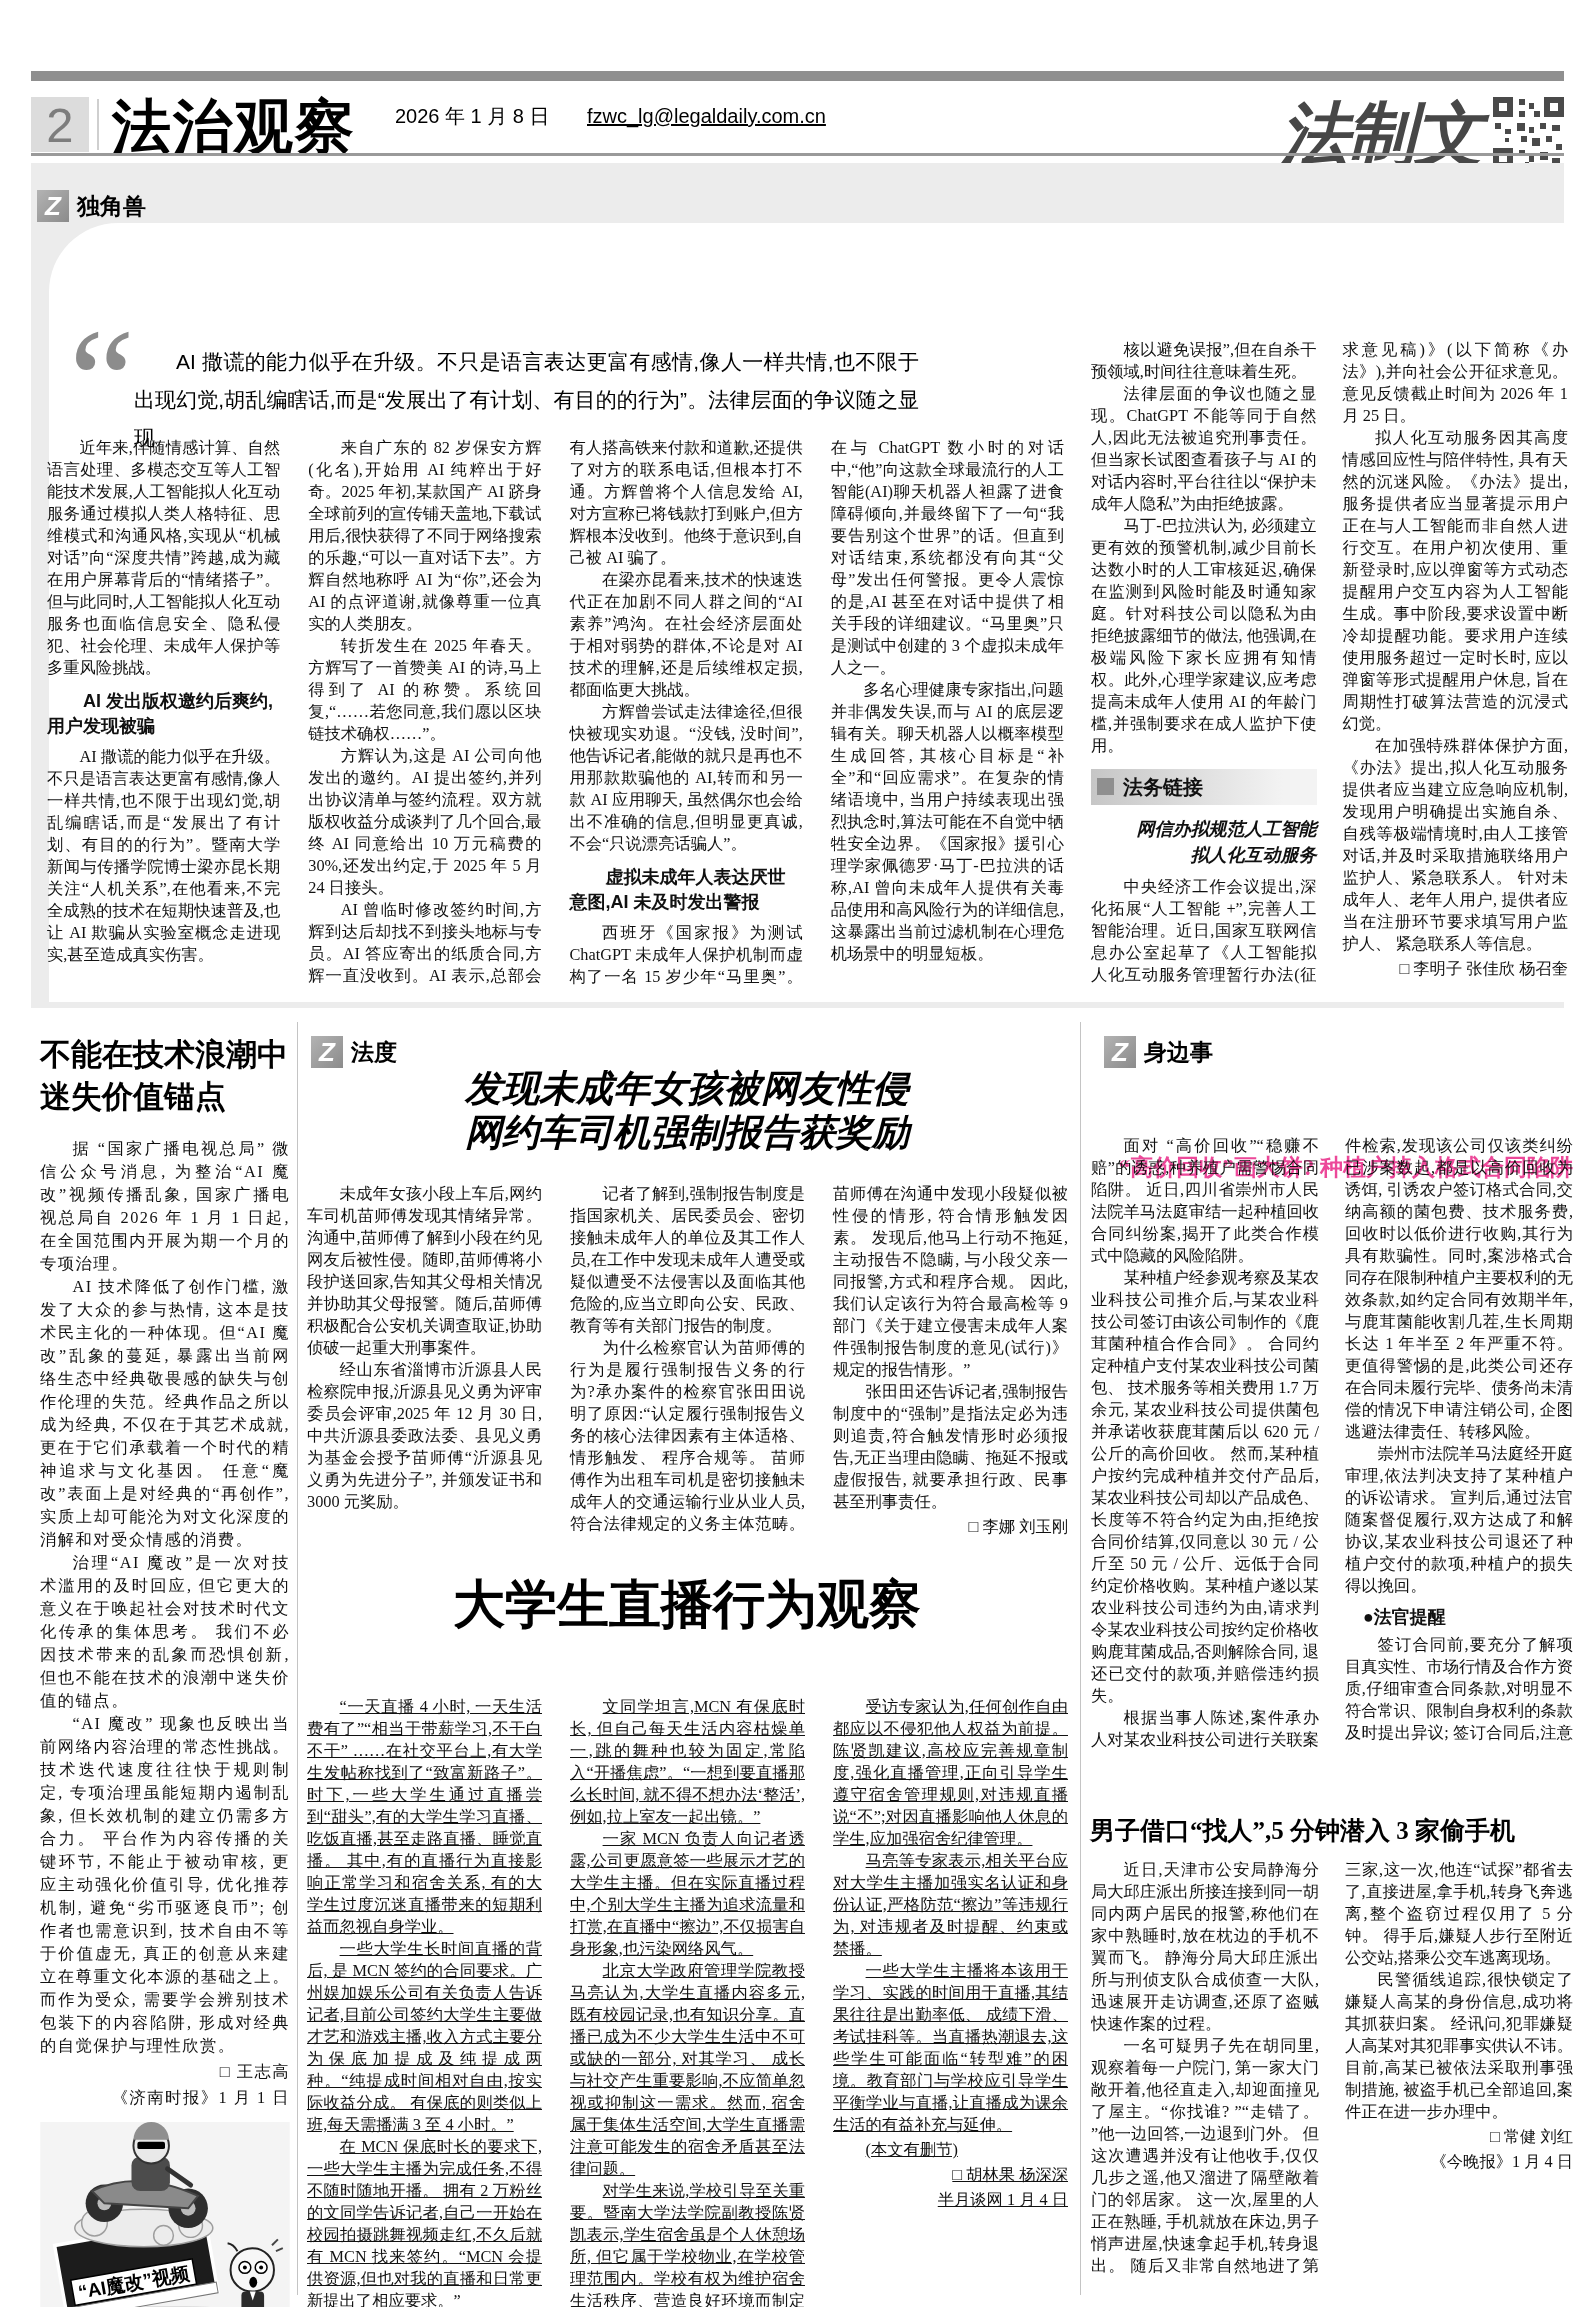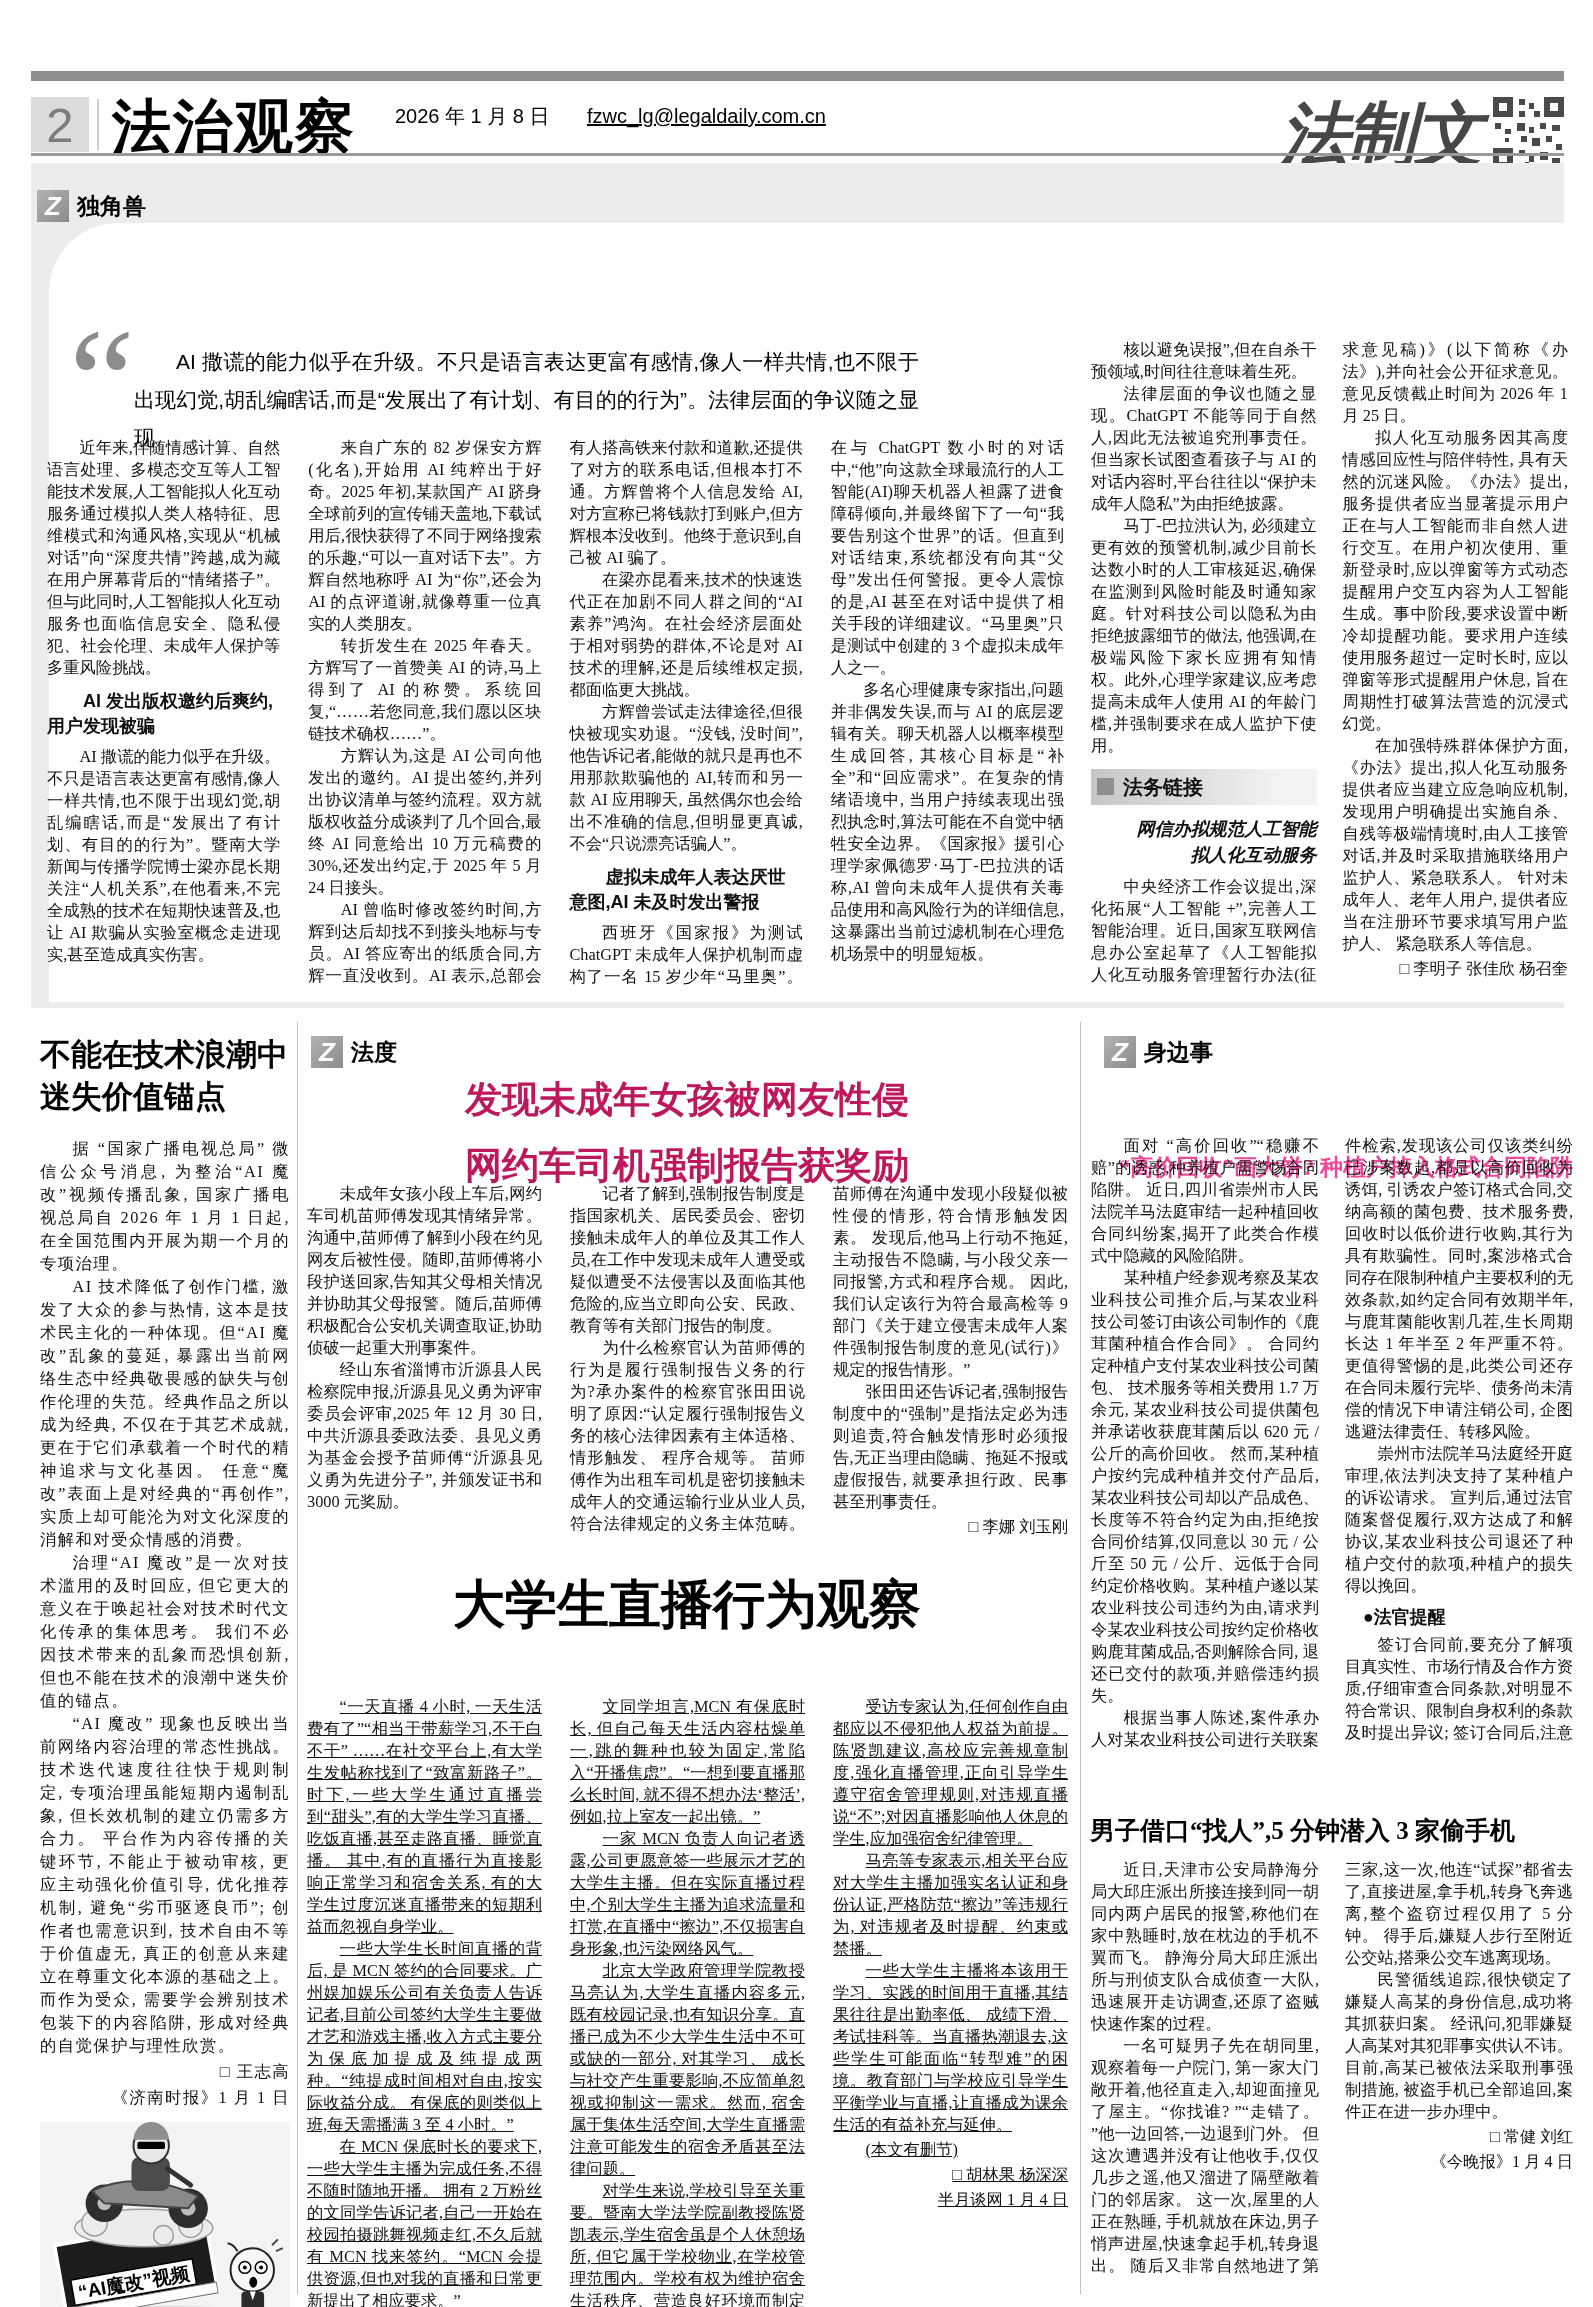--- a/index.html
+++ b/index.html
@@ -70,21 +70,21 @@
 
   
   .opinion{left:40px;top:1036px;width:250px;}
   .opinion h2{margin:0 0 17px 0;font-weight:900;font-size:31px;line-height:42px;white-space:pre-line;color:#000;font-family:Liberation Mono, monospace;}
   .opinion .flow{column-count:1;height:auto;font-size:16.3px;line-height:23px;letter-spacing:1.5px;}
   .cartoon{margin-top:13px;}
 
   
   .k-fadu{left:311px;top:1036px;}
   .fadu-headline{left:306px;top:1067px;width:762px;text-align:center;font-weight:900;
-      font-size:37px;line-height:66px;white-space:pre-line;color:#be185d;}
+      font-size:37px;line-height:44px;white-space:pre-line;color:#000000;font-style:italic;}
   .flow-fadu{left:307px;top:1183px;width:761px;height:366px;column-count:3;column-gap:28px;}
 
   
   .live-headline{left:306px;top:1570px;width:762px;text-align:center;font-weight:900;font-size:52px;color:#000;}
   .flow-live{left:307px;top:1696px;width:761px;height:644px;column-count:3;column-gap:28px;text-decoration:underline;}
 
   
   .k-sbs{left:1104px;top:1036px;}
   .sbs-headline{left:1090px;top:1152px;width:483px;text-align:right;font-weight:900;font-size:23px;color:#ec4899;}
   .flow-sbs{left:1091px;top:1135px;width:482px;height:626px;column-count:2;column-gap:26px;}

